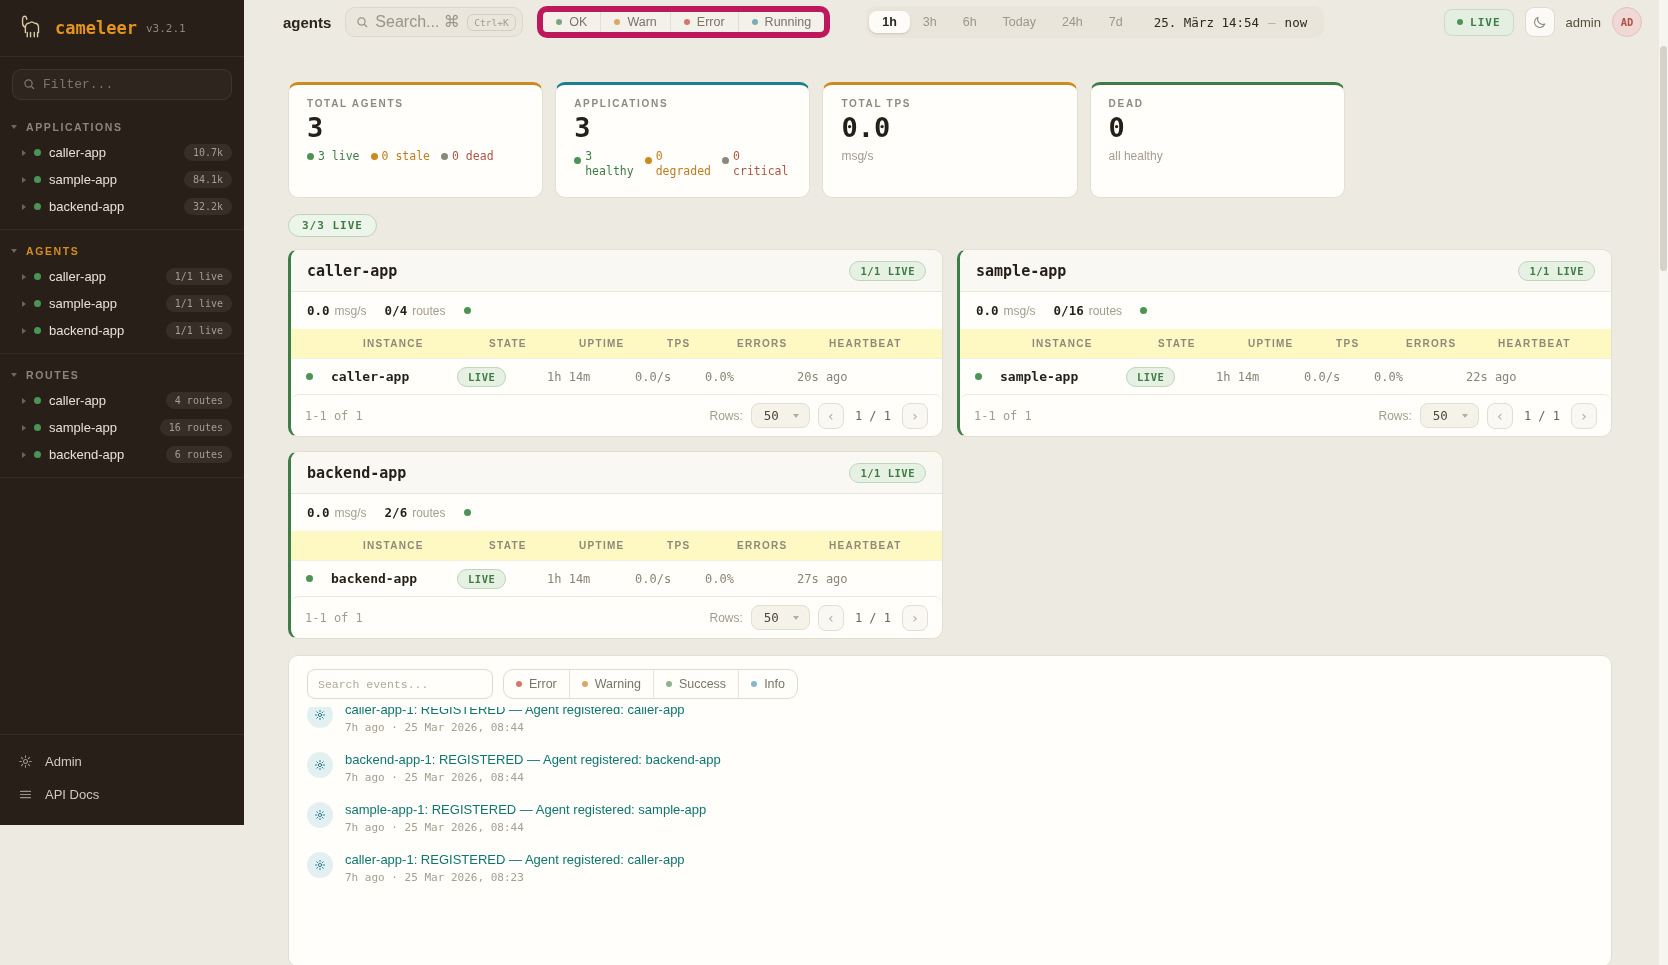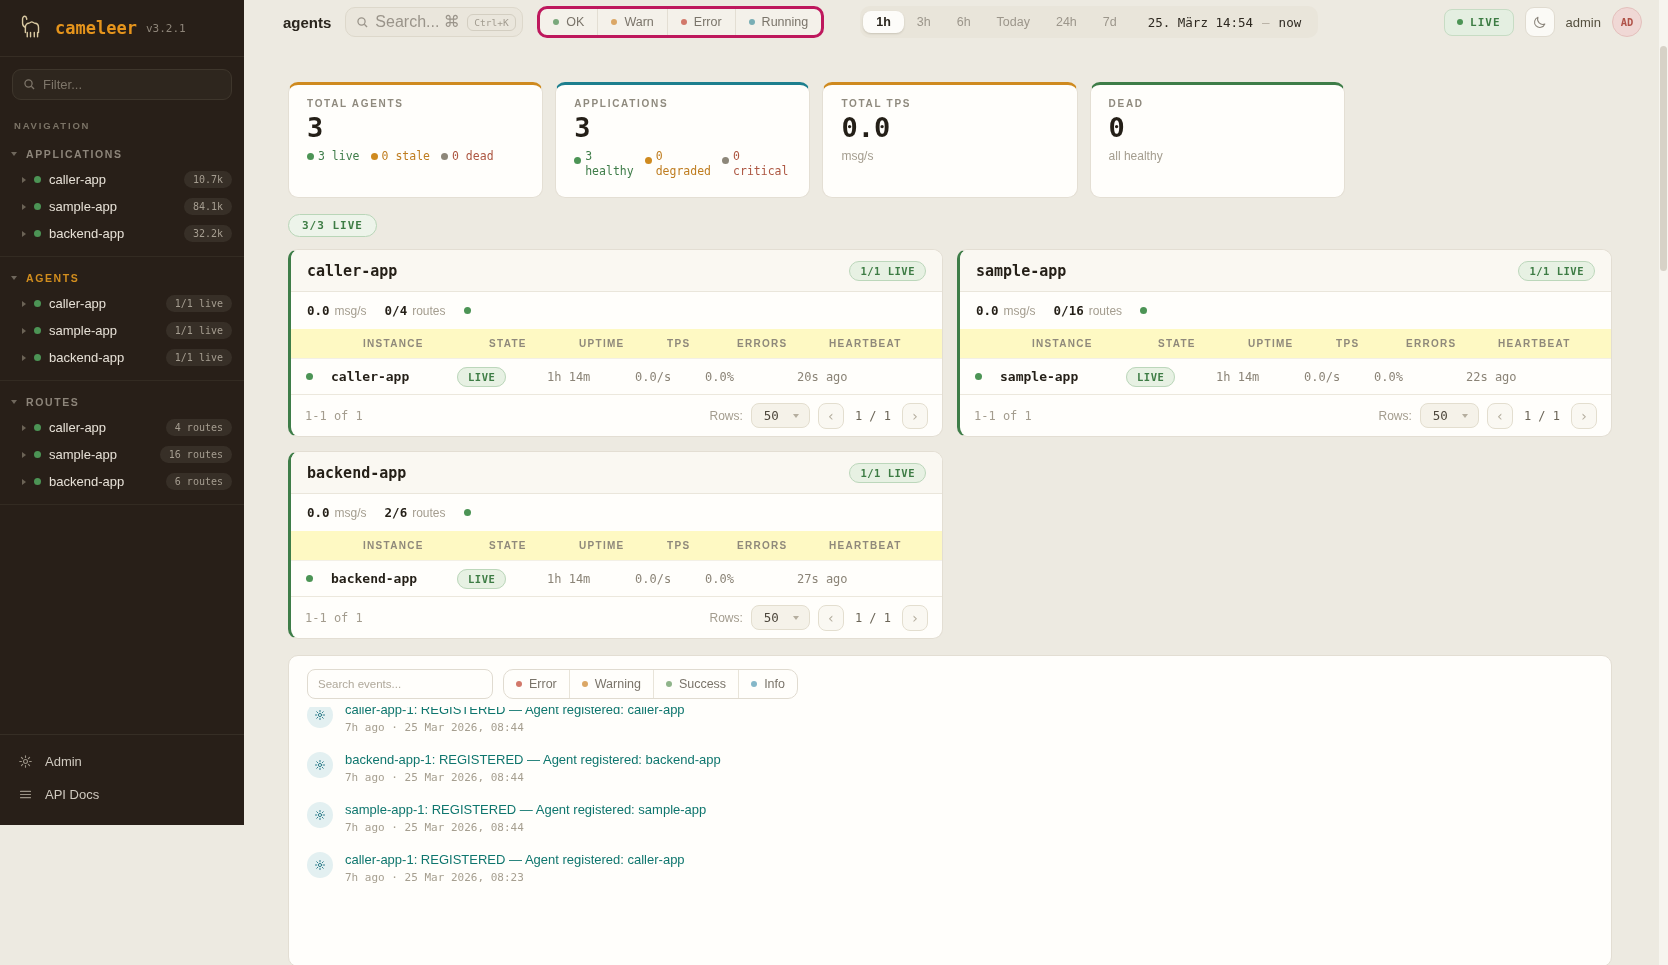--- a/index.html
+++ b/index.html
@@ -6,21 +6,21 @@
   html,body { width:1668px; height:965px; overflow:hidden; }
   body { display:flex; background:#edeae1; font-family:"Liberation Sans", sans-serif; }
 
   
   .sidebar { width:244px; height:825px; background:#281f18; display:flex; flex-direction:column; flex-shrink:0; }
   .logo-row { display:flex; align-items:center; gap:9px; padding:11px 16px; border-bottom:1px solid #362d24; }
   .brand { font-family:"DejaVu Sans Mono", monospace; font-weight:bold; font-size:17px; color:#e5941c; }
   .ver { font-family:"DejaVu Sans Mono", monospace; font-size:11px; color:#8d8478; }
   .filter-wrap { margin:12px 12px 6px; height:31px; background:#2e261e; border:1px solid #3e362c; border-radius:9px; display:flex; align-items:center; gap:7px; padding:0 10px; }
   .filter-wrap svg { flex-shrink:0; }
-  .filter-wrap input { background:transparent; border:none; outline:none; color:#3b82f6; font-size:13px; width:100%; font-family:Liberation Sans, sans-serif; }
+  .filter-wrap input { background:transparent; border:none; outline:none; color:#3b82f6; font-size:13px; width:100%; font-family:Liberation Mono, monospace; }
   .filter-wrap input::placeholder { color:#7d7569; }
   .nav-label { font-size:9.5px; font-weight:bold; letter-spacing:1.8px; color:#7b7366; padding:14px 14px 2px; }
   .side-section { padding:7px 0 9px; border-bottom:1px solid #332b22; }
   .side-section:last-of-type { border-bottom:none; }
   .sec-head { display:flex; align-items:center; gap:9px; padding:8px 14px 6px 11px; cursor:pointer; }
   .sec-caret { width:0; height:0; border-left:3.5px solid transparent; border-right:3.5px solid transparent; border-top:4.5px solid #6f675c; }
   .sec-label { font-size:10.5px; font-weight:bold; letter-spacing:1.6px; color:#8d857a; }
   .side-section.active .sec-label { color:#d28e1e; }
   .side-item { display:flex; align-items:center; gap:8px; padding:5px 12px 5px 22px; cursor:pointer; }
   .item-caret { width:0; height:0; border-top:3.5px solid transparent; border-bottom:3.5px solid transparent; border-left:4.5px solid #6b6356; }
@@ -36,21 +36,21 @@
   .side-foot-item .lbl { font-size:13px; color:#cfc9bf; }
 
   
   .main { flex:1; display:flex; flex-direction:column; overflow:hidden; position:relative; }
   .topbar { height:44px; display:flex; align-items:center; gap:14px; padding:0 26px 0 24px; flex-shrink:0; }
   .page-title { font-size:15px; font-weight:bold; color:#2a251d; margin-left:15px; }
   .searchbox { width:178px; height:30px; background:#eae6dc; border:1px solid #ddd8cb; border-radius:10px; display:flex; align-items:center; gap:6px; padding:0 6px 0 10px; }
   .searchbox input { background:transparent; border:none; outline:none; font-size:16px; color:#55503f; width:86px; font-family:"Liberation Sans", sans-serif; }
   .searchbox input::placeholder { color:#9a948a; }
   .kbd { border:1px solid #d3cec1; border-radius:6px; padding:2px 6px; font-family:"DejaVu Sans Mono", monospace; font-size:9.5px; color:#a29c90; }
-  .chip-group { display:flex; background:#f4f1ea; border:3px solid #be185d; border-radius:10px; overflow:hidden; height:32px; }
+  .chip-group { display:flex; background:#f4f1ea; border:6px solid #be185d; border-radius:10px; overflow:hidden; height:32px; }
   .chip { display:flex; align-items:center; gap:7px; padding:0 13px; font-size:12.5px; color:#7a746a; cursor:pointer; border-left:1px solid #e3ded3; }
   .chip:first-child { border-left:none; }
   .chip .dot { width:6px; height:6px; }
   .range-group { display:flex; align-items:center; background:#e9e5da; border-radius:10px; padding:3px; height:32px; margin-left:22px; }
   .range-btn { padding:4px 13px; font-size:12.5px; color:#9c968b; border-radius:8px; cursor:pointer; }
   .range-btn.active { background:#fdfcf9; color:#2a251d; font-weight:bold; box-shadow:0 1px 2px rgba(60,50,30,.18); }
   .range-date { font-family:"DejaVu Sans Mono", monospace; font-size:12.5px; color:#2e2921; padding:0 14px 0 18px; display:flex; gap:9px; align-items:center; }
   .range-date .sep { color:#b3ac9f; }
   .top-right { margin-left:auto; display:flex; align-items:center; gap:11px; }
   .live-badge { display:flex; align-items:center; gap:7px; height:27px; background:#e4efe1; border:1px solid #c7dcc4; border-radius:8px; padding:0 12px; font-family:"DejaVu Sans Mono", monospace; font-size:11px; font-weight:bold; letter-spacing:1px; color:#3d7c44; cursor:pointer; }
@@ -88,36 +88,36 @@
   .as-item { display:flex; align-items:baseline; gap:5px; }
   .as-item b { font-family:"DejaVu Sans Mono", monospace; font-size:12.5px; color:#241f17; }
   .as-item span { font-size:12px; color:#a49d8f; }
   .tgrid { display:grid; grid-template-columns:36px 126px 90px 88px 70px 92px 1fr; align-items:center; }
   .thead { background:#fef9c3;padding-left:32px; }
   .thead > div { font-size:10px; font-weight:bold; letter-spacing:1.3px; color:#8f897b; padding:9px 4px; }
   .trow { border-top:1px solid #f3f0e6; }
   .trow > div { padding:10px 4px; font-family:"DejaVu Sans Mono", monospace; font-size:12px; color:#8b8477; }
   .trow .inst { font-weight:bold; font-size:13px; color:#241f17; }
   .trow .dcell { display:flex; justify-content:center; }
-  .tfoot { display:flex; align-items:center; justify-content:space-between; padding:8px 14px; border-top:1px solid #ece8dd; height:42px; }
+  .tfoot { display:flex; align-items:center; justify-content:space-between; padding:8px 14px; border-top:1px solid #ece8dd; height:42px;border-radius:8px; }
   .tfoot .range { font-family:"DejaVu Sans Mono", monospace; font-size:12px; color:#a39c8e; }
   .tfoot-right { display:flex; align-items:center; gap:8px; }
   .rows-label { font-size:12px; color:#a39c8e; }
   .rows-select { display:flex; align-items:center; gap:14px; background:#f5f2e9; border:1px solid #e3decf; border-radius:8px; padding:4px 10px 4px 12px; font-family:"DejaVu Sans Mono", monospace; font-size:12.5px; color:#4d473c; cursor:pointer; }
   .sel-caret { width:0; height:0; border-left:3.5px solid transparent; border-right:3.5px solid transparent; border-top:4px solid #b5ae9f; }
   .pg-btn { width:26px; height:26px; background:#faf8f2; border:1px solid #e3decf; border-radius:8px; color:#b5ae9f; font-size:14px; display:flex; align-items:center; justify-content:center; cursor:pointer; font-family:"DejaVu Sans", sans-serif; }
   .pg-info { font-family:"DejaVu Sans Mono", monospace; font-size:12px; color:#6b6557; padding:0 3px; }
 
   
   .timeline-card { background:#fffefb; border:1px solid #e3ded3; border-radius:10px; min-height:312px; overflow:hidden; }
   .tl-head { display:flex; justify-content:space-between; align-items:center; padding:13px 18px; border-bottom:1px solid #eae6db; }
   .tl-title { font-size:15px; font-weight:bold; color:#241f17; }
   .tl-count { font-family:"DejaVu Sans Mono", monospace; font-size:12px; color:#a39c8e; }
   .tl-filters { display:flex; gap:10px; padding:13px 18px 8px; }
-  .tl-search { width:186px; height:30px; border:1px solid #e0dbd0; border-radius:8px; background:#fffefb; padding:0 10px; font-family:Liberation Sans, sans-serif; font-size:11.5px; color:#55503f; outline:none; }
+  .tl-search { width:186px; height:30px; border:1px solid #e0dbd0; border-radius:8px; background:#fffefb; padding:0 10px; font-family:Liberation Mono, monospace; font-size:11.5px; color:#55503f; outline:none; }
   .tl-search::placeholder { color:#b0a99b; }
   .tl-chips { display:flex; background:#fffefb; border:1px solid #e0dbd0; border-radius:10px; overflow:hidden; height:30px; }
   .tl-chips .chip { padding:0 12px; border-left:1px solid #e8e4d9; }
   .tl-chips .chip:first-child { border-left:none; }
   .events { padding:0 18px; overflow:hidden; height:182px; }
   .event { display:flex; gap:12px; padding:9px 0; }
   .event:first-child { margin-top:-14px; }
   .ev-icon { width:26px; height:26px; border-radius:50%; background:#e3f0f1; color:#2f7e8c; display:flex; align-items:center; justify-content:center; flex-shrink:0; }
   .ev-title { font-size:13px; color:#0f766e; }
   .ev-time { font-family:"DejaVu Sans Mono", monospace; font-size:11px; color:#a69f90; margin-top:4px; }
@@ -143,21 +143,20 @@
   </div>
 
   <div class="filter-wrap">
     <svg width="13" height="13" viewBox="0 0 20 20" fill="none" stroke="#7d7569" stroke-width="2">
         <circle cx="8.5" cy="8.5" r="5.5"></circle>
         <path d="M12.8 12.8 L17 17"></path>
       </svg>
     <input placeholder="Filter..." style="">
   </div>
 
-  <div class="nav-label">NAVIGATION</div>
 
   <div class="side-section">
     <div class="sec-head">
       <span class="sec-caret"></span>
       <span class="sec-label">APPLICATIONS</span>
     </div>
     <div class="side-item">
       <span class="item-caret"></span>
       <span class="dot g"></span>
       <span class="item-name">caller-app</span>

